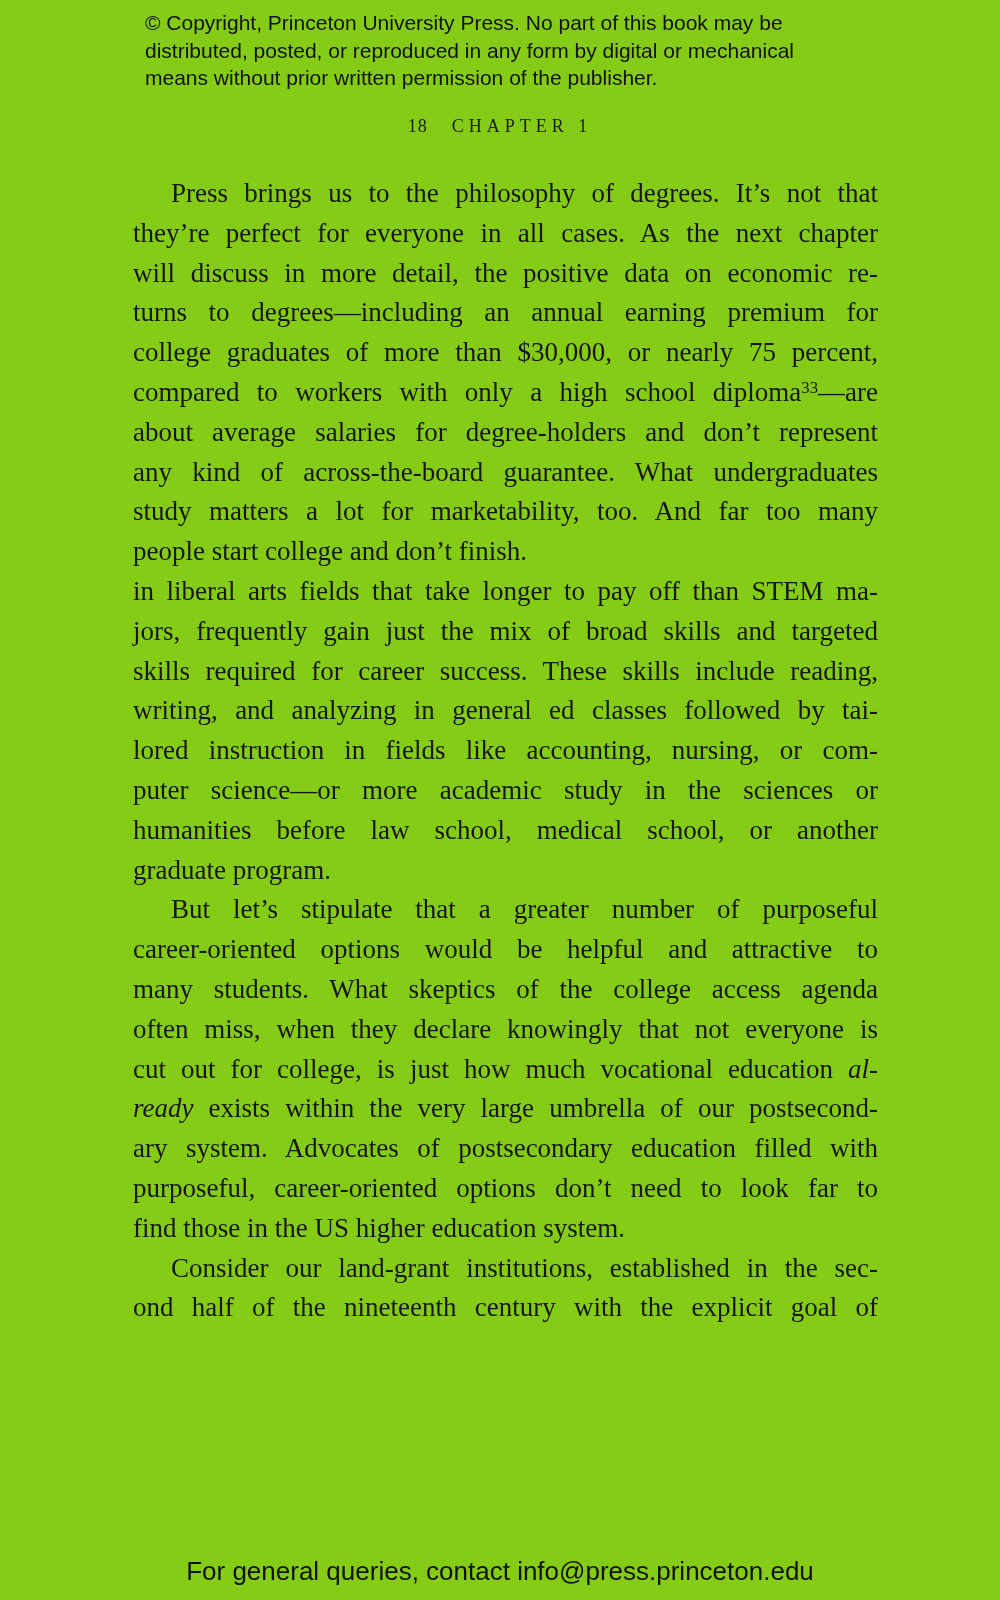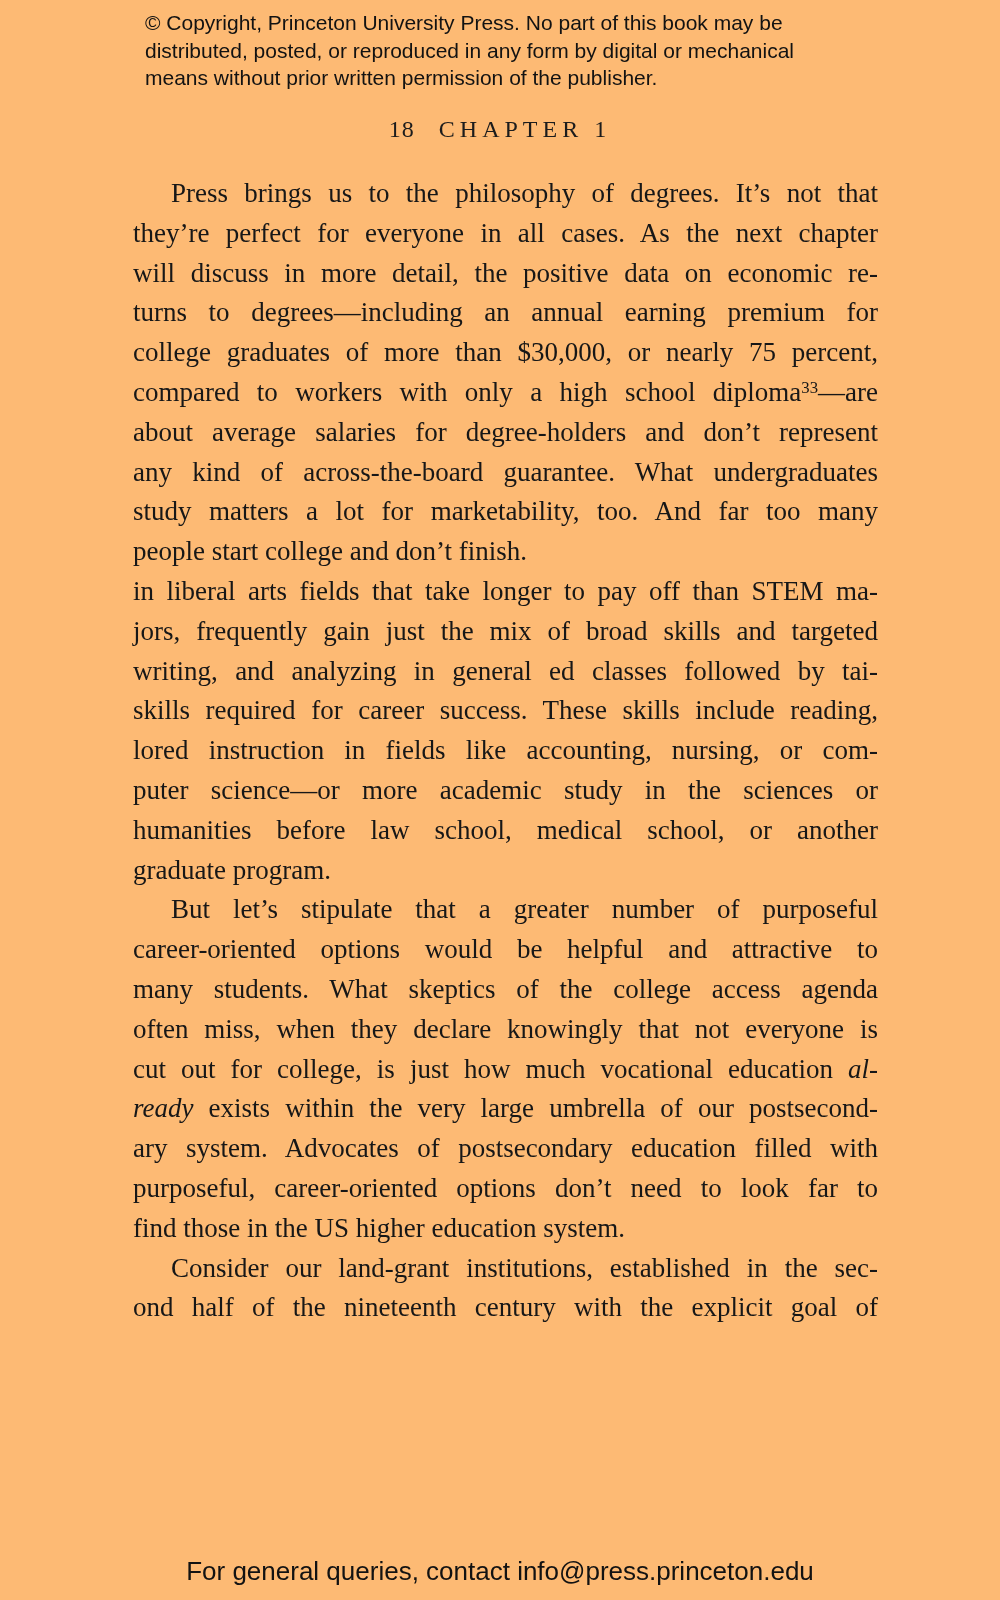--- a/index.html
+++ b/index.html
@@ -1,20 +1,20 @@
 <!DOCTYPE html>
 <html><head>
 <meta charset="utf-8">
 <style>
   html, body { margin: 0; padding: 0; background: #e8e8e8; }
   .page {
     position: relative;
     width: 1000px;
     height: 1600px;
-    background: #fdba74;
+    background: #84cc16;
     margin: 0 auto;
     overflow: hidden;
   }
   
   .copyright {
     position: absolute;
     left: 145px;
     top: 9px;
     font-family: "Liberation Sans", sans-serif;
     font-size: 21px;
@@ -22,21 +22,21 @@
     color: #121212;
   }
   
   .running-head {
     position: absolute;
     left: 0;
     top: 116px;
     width: 1000px;
     text-align: center;
     font-family: "Liberation Serif", serif;
-    font-size: 24px;
+    font-size: 18px;
     color: #1c1c1c;
   }
   .pagenum { letter-spacing: 1px; margin-right: 24px; }
   .chapter { letter-spacing: 5px; }
   
   .body-text {
     position: absolute;
     left: 133px;
     top: 174px;
     width: 745px;
@@ -94,22 +94,22 @@
       <div class="line"><span>will discuss in more detail, the positive data on economic re-</span></div>
       <div class="line"><span>turns to degrees—including an annual earning premium for</span></div>
       <div class="line"><span>college graduates of more than $30,000, or nearly 75 percent,</span></div>
       <div class="line"><span>compared to workers with only a high school diploma</span><span class="sup">33</span><span>—are</span></div>
       <div class="line"><span>about average salaries for degree-holders and don’t represent</span></div>
       <div class="line"><span>any kind of across-the-board guarantee. What undergraduates</span></div>
       <div class="line"><span>study matters a lot for marketability, too. And far too many</span></div>
       <div class="line lastline"><span>people start college and don’t finish.</span></div>
       <div class="line"><span>in liberal arts fields that take longer to pay off than STEM ma-</span></div>
       <div class="line"><span>jors, frequently gain just the mix of broad skills and targeted</span></div>
+      <div class="line"><span>skills required for career success. These skills include reading,</span></div>
       <div class="line"><span>writing, and analyzing in general ed classes followed by tai-</span></div>
-      <div class="line"><span>skills required for career success. These skills include reading,</span></div>
       <div class="line"><span>lored instruction in fields like accounting, nursing, or com-</span></div>
       <div class="line"><span>puter science—or more academic study in the sciences or</span></div>
       <div class="line"><span>humanities before law school, medical school, or another</span></div>
       <div class="line lastline"><span>graduate program.</span></div>
       <div class="line indent"><span>But let’s stipulate that a greater number of purposeful</span></div>
       <div class="line"><span>career-oriented options would be helpful and attractive to</span></div>
       <div class="line"><span>many students. What skeptics of the college access agenda</span></div>
       <div class="line"><span>often miss, when they declare knowingly that not everyone is</span></div>
       <div class="line"><span>cut out for college, is just how much vocational education </span><span class="it">al-</span></div>
       <div class="line"><span class="it">ready</span><span> exists within the very large umbrella of our postsecond-</span></div>

